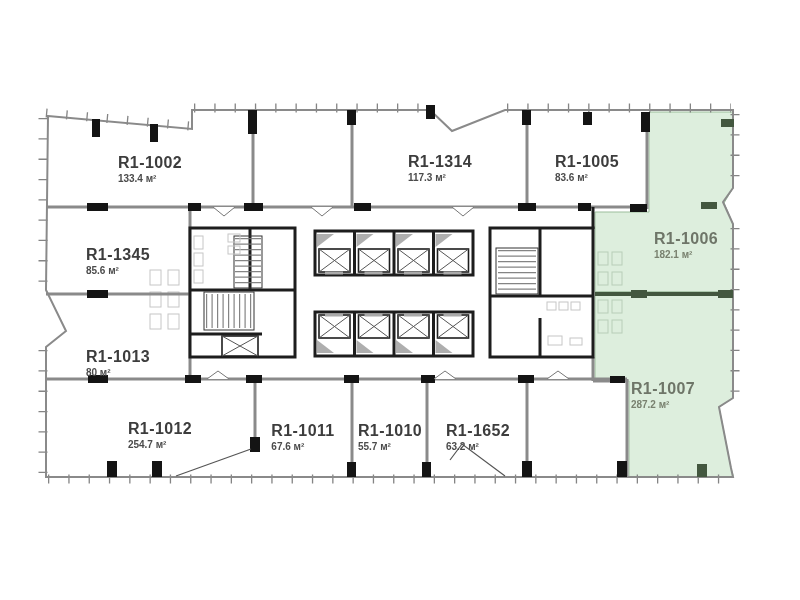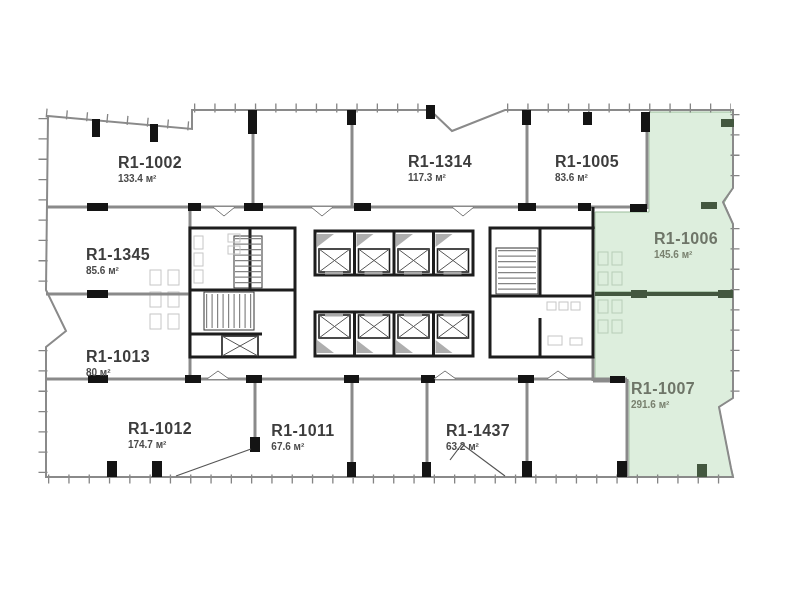--- a/index.html
+++ b/index.html
@@ -241,35 +241,39 @@
   <div class="room-label" style="left:440px;top:168px">
     <div class="rname">R1-1314</div>
     <div class="rarea">117.3 м²</div>
   </div>
   <div class="room-label" style="left:587px;top:168px">
     <div class="rname">R1-1005</div>
     <div class="rarea">83.6 м²</div>
   </div>
   <div class="room-label hl" style="left:686px;top:245px">
     <div class="rname">R1-1006</div>
-    <div class="rarea">145.6 м²</div>
+    <div class="rarea">182.1 м²</div>
   </div>
   <div class="room-label hl" style="left:663px;top:395px">
     <div class="rname">R1-1007</div>
-    <div class="rarea">291.6 м²</div>
+    <div class="rarea">287.2 м²</div>
   </div>
   <div class="room-label" style="left:478px;top:437px">
-    <div class="rname">R1-1437</div>
+    <div class="rname">R1-1652</div>
     <div class="rarea">63.2 м²</div>
+  </div>
+  <div class="room-label" style="left:390px;top:437px">
+    <div class="rname">R1-1010</div>
+    <div class="rarea">55.7 м²</div>
   </div>
   <div class="room-label" style="left:303px;top:437px">
     <div class="rname">R1-1011</div>
     <div class="rarea">67.6 м²</div>
   </div>
   <div class="room-label" style="left:160px;top:435px">
     <div class="rname">R1-1012</div>
-    <div class="rarea">174.7 м²</div>
+    <div class="rarea">254.7 м²</div>
   </div>
   <div class="room-label" style="left:118px;top:363px">
     <div class="rname">R1-1013</div>
     <div class="rarea">80 м²</div>
   </div>
 </div>
 
 </body></html>

